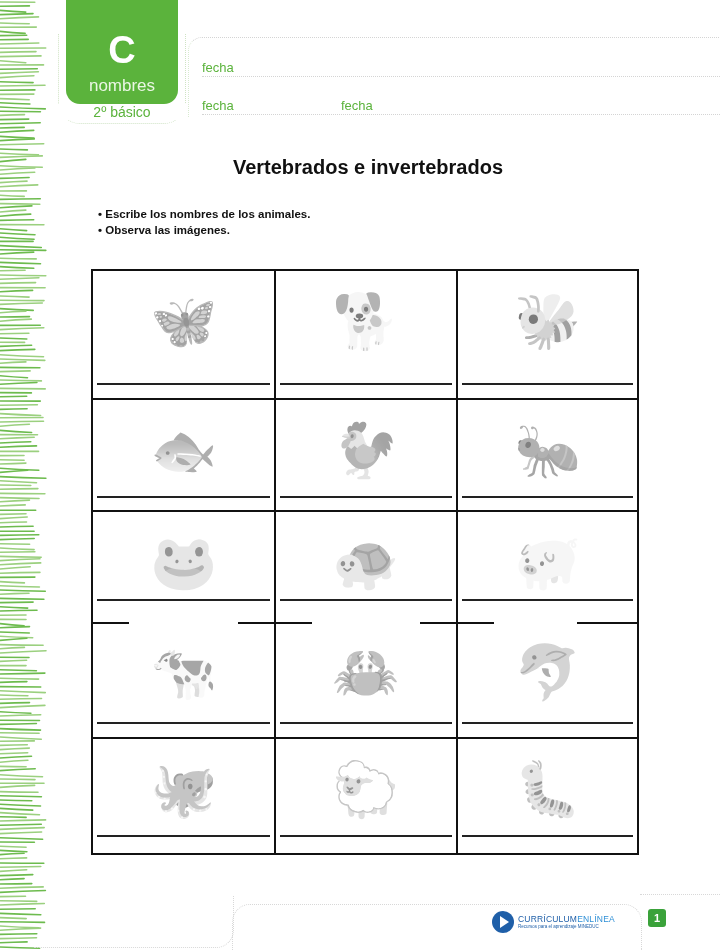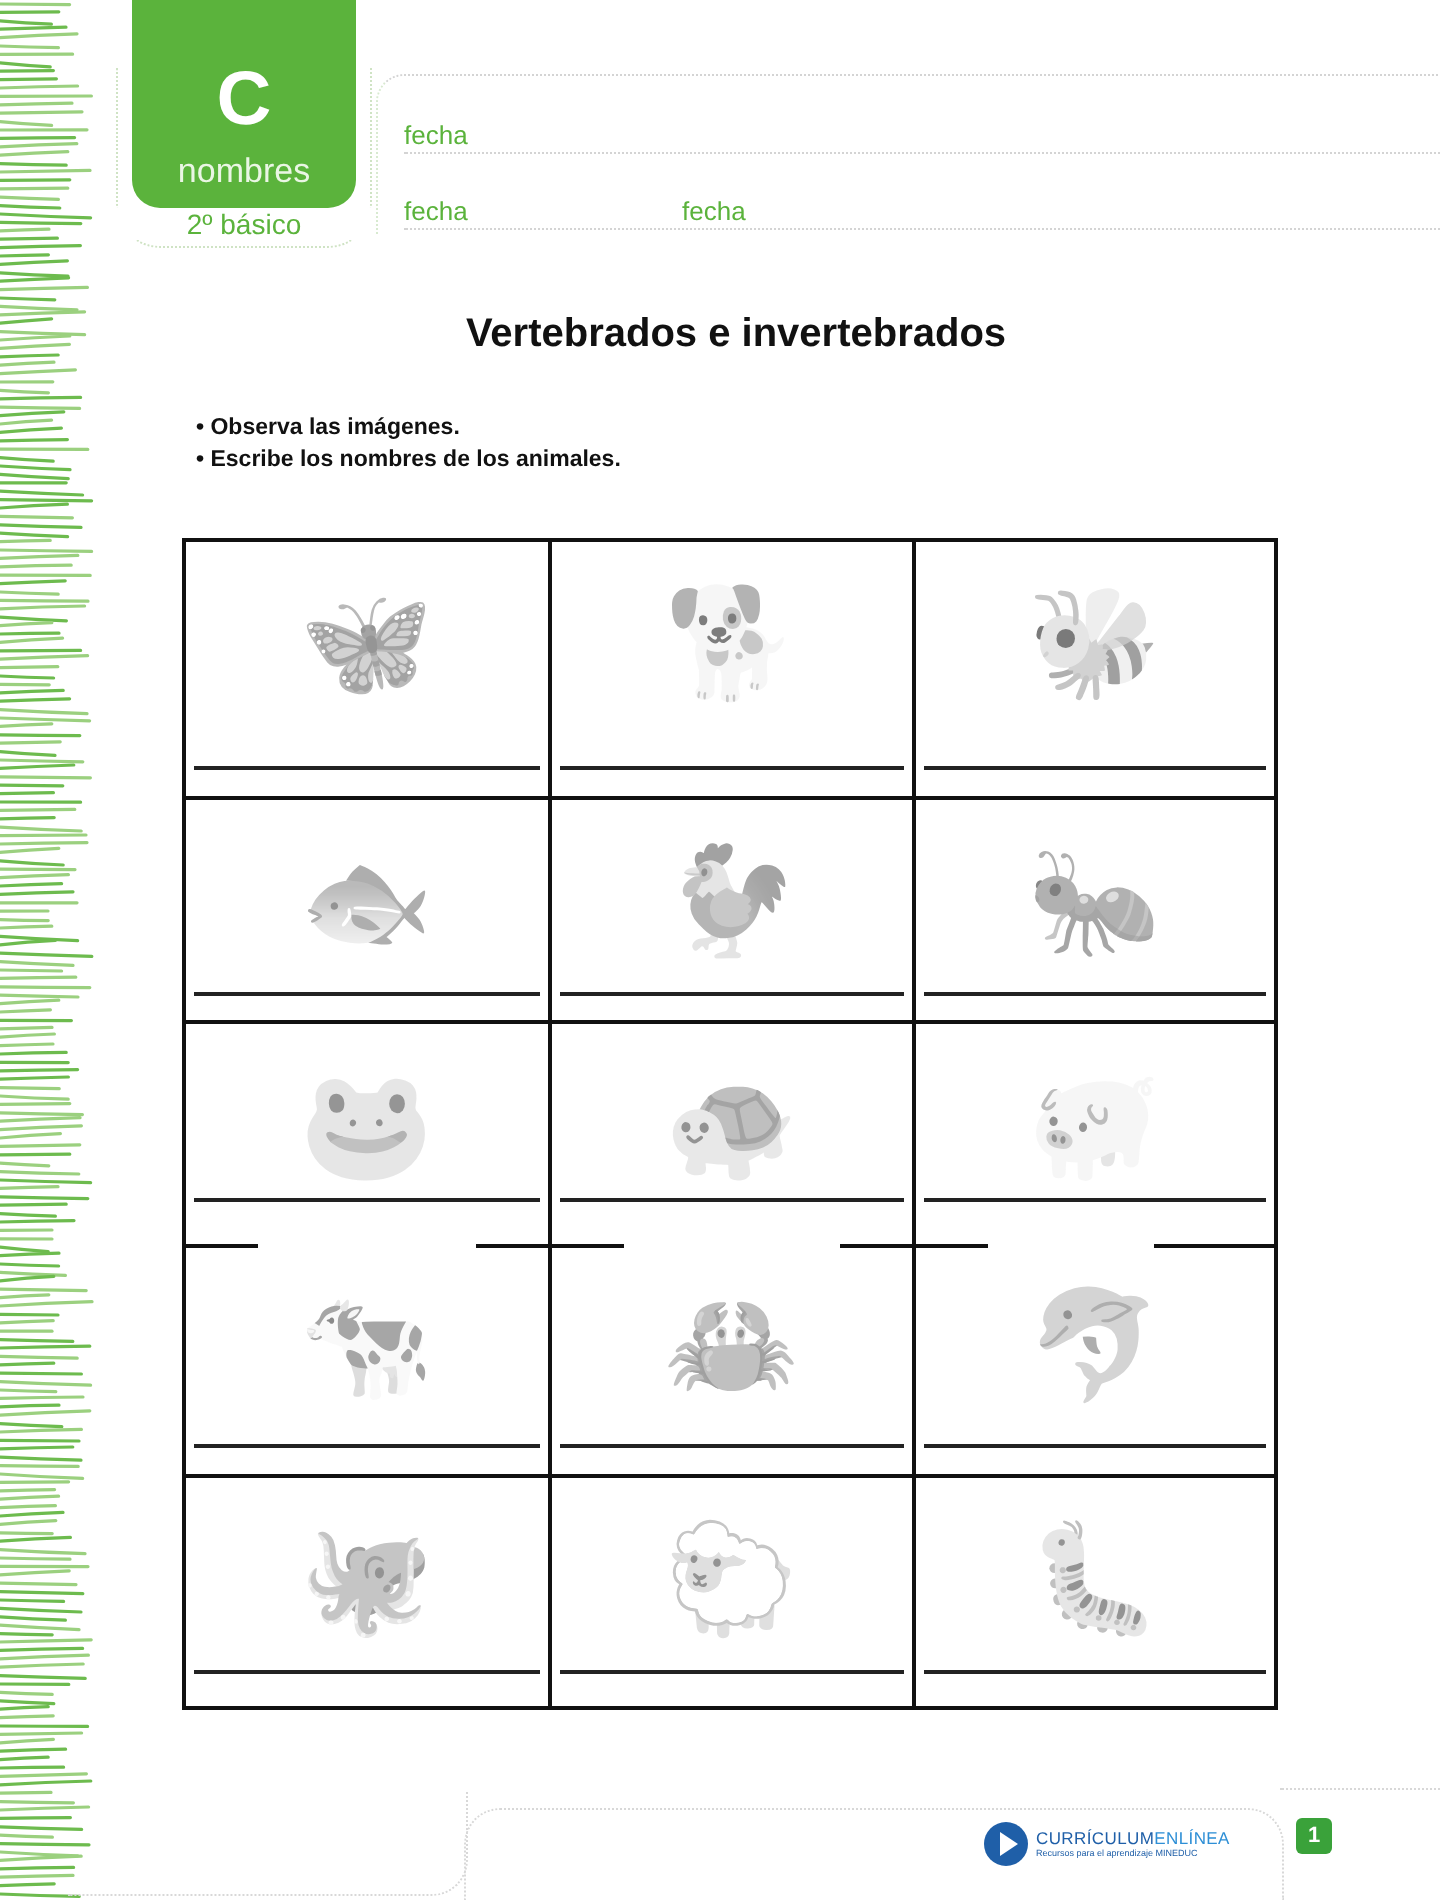--- a/index.html
+++ b/index.html
@@ -315,22 +315,22 @@
   <div class="field f-nombre">fecha</div>
   <div class="field-line l-nombre"></div>
   <div class="field f-curso">fecha</div>
   <div class="field f-fecha">fecha</div>
   <div class="field-line l-curso"></div>
 </div>
 
 <h1 class="title">Vertebrados e invertebrados</h1>
 
 <ul class="instructions">
+  <li>Escribe los nombres de los animales.</li>
   <li>Observa las imágenes.</li>
-  <li>Escribe los nombres de los animales.</li>
 </ul>
 
 <div class="grid" id="grid">
     <div class="cell">
       <div class="pic" style="font-size: 54px; filter: grayscale(1) contrast(0.9) brightness(1.15); opacity: 0.55;">🦋</div>
       <div class="answer-line" style="top: 112px;"></div>
     </div>
     <div class="cell">
       <div class="pic" style="font-size: 54px; filter: grayscale(1) contrast(0.9) brightness(1.15); opacity: 0.55;">🐕</div>
       <div class="answer-line" style="top: 112px;"></div>

